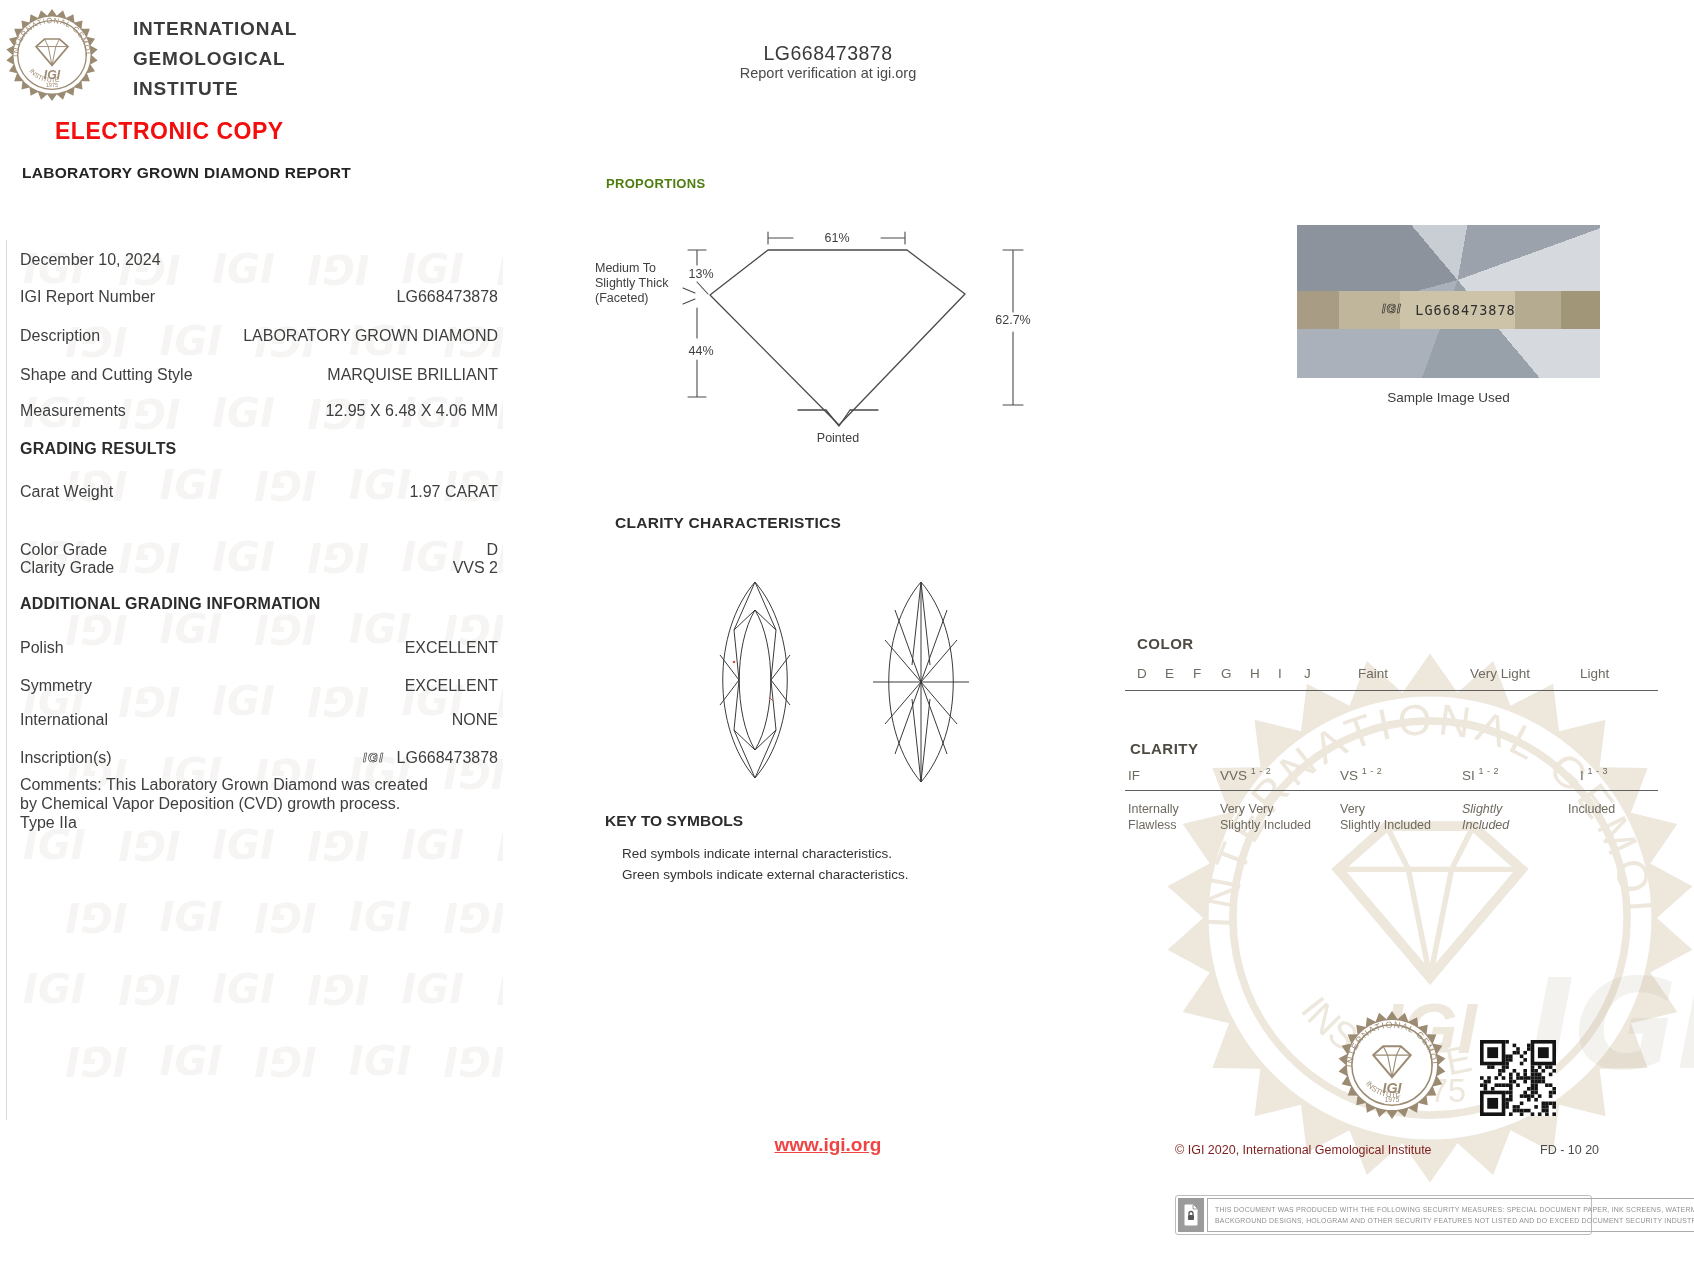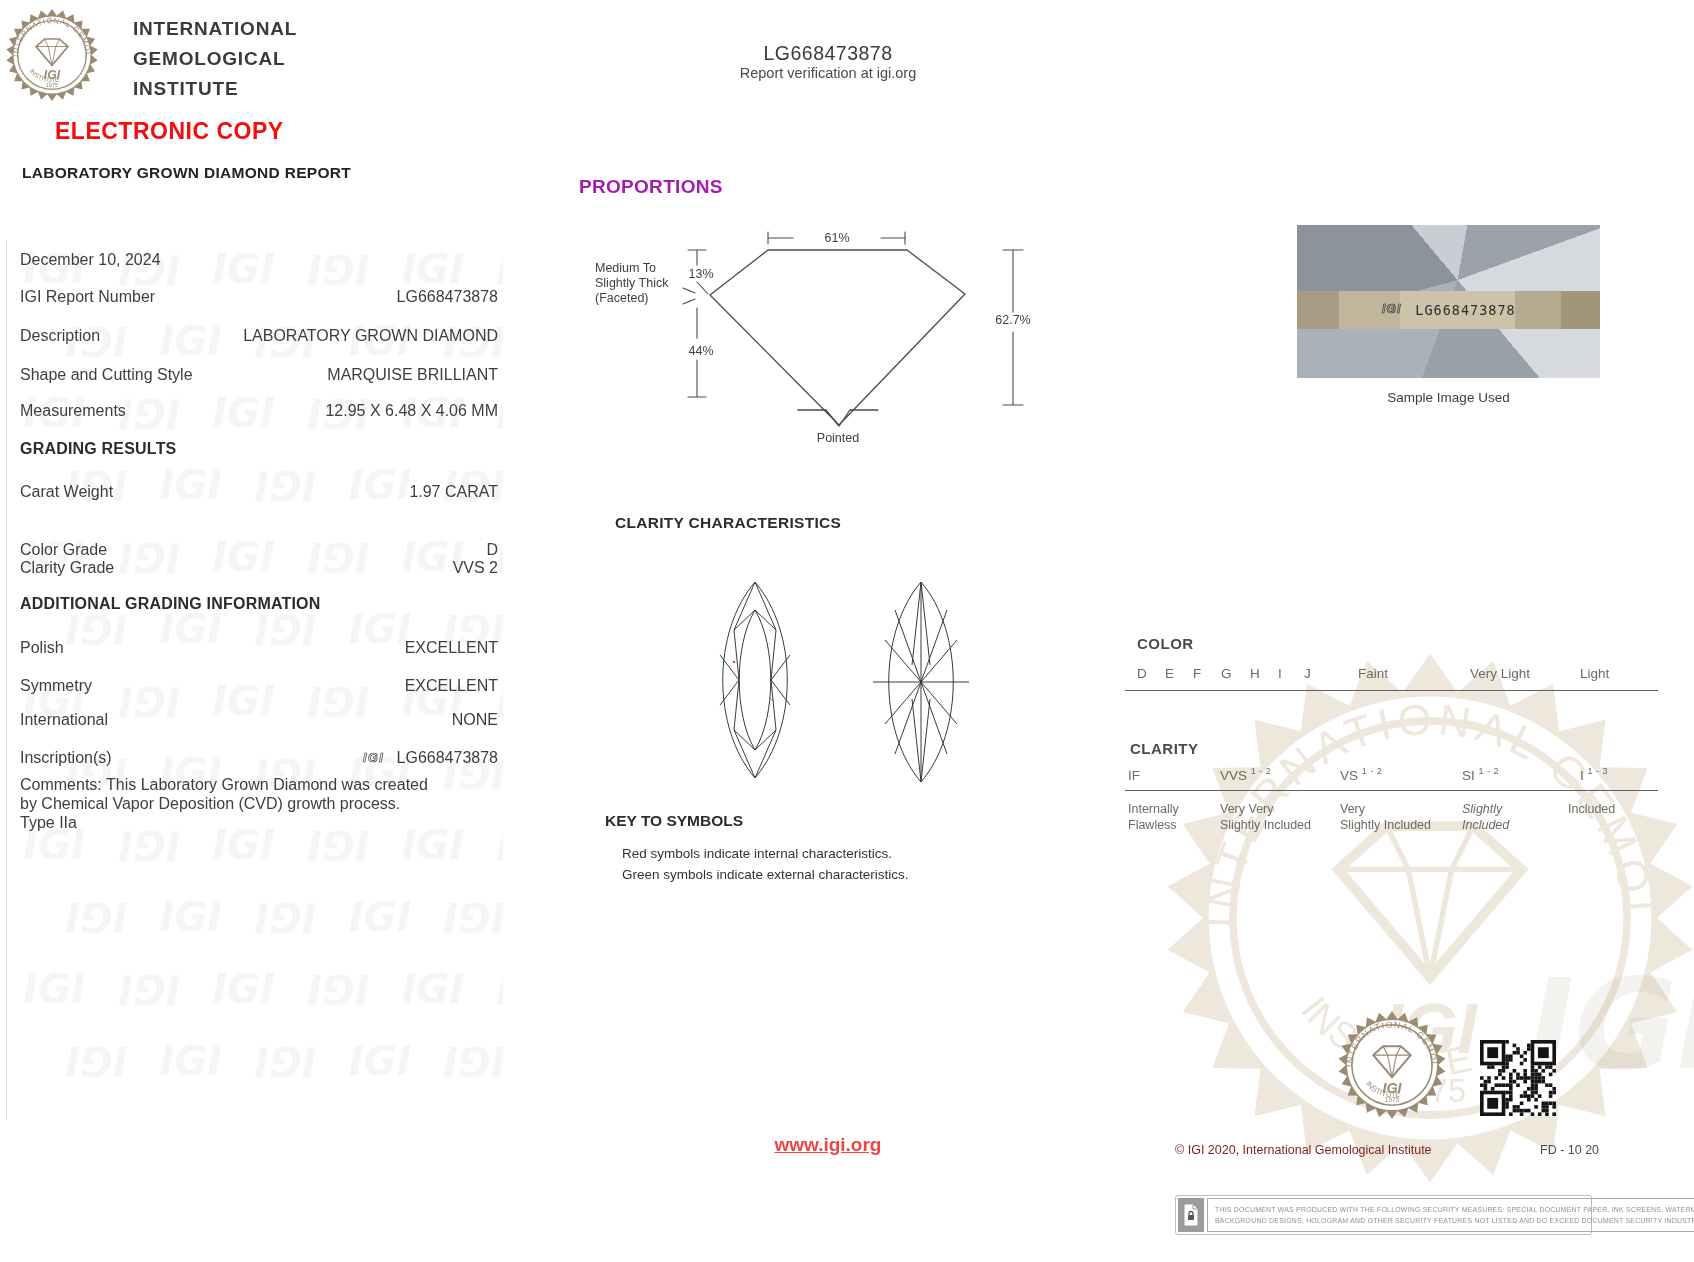--- a/index.html
+++ b/index.html
@@ -23,21 +23,21 @@
   .igi-glyph{display:inline-block;vertical-align:-2px;margin-right:5px;}
   #wm-left{position:absolute;left:6px;top:240px;width:496px;height:880px;overflow:hidden;
            border-left:1px solid #d9d9d9;pointer-events:none;z-index:0;}
   .wm-row{white-space:nowrap;height:72px;}
   .wm-row:nth-child(even){margin-left:42px;}
   .wm-igi{display:inline-block;margin:6px 16px;font-family:"DejaVu Sans",sans-serif;
           font-style:italic;font-weight:bold;font-size:40px;color:rgba(122,110,90,0.07);}
   .wm-igi.flip{transform:rotate(180deg);}
   .z1{z-index:2;}
   
-  #prop-title{position:absolute;left:579px;top:176px;font-size:19px;font-weight:bold;color:#a21caf;letter-spacing:.3px;}
+  #prop-title{position:absolute;left:606px;top:176px;font-size:13px;font-weight:bold;color:#4d7c0f;letter-spacing:.3px;}
   #prop-svg{position:absolute;left:580px;top:220px;}
   #prop-svg text{font-family:"Liberation Sans",sans-serif;font-size:12.5px;fill:#3f3f3f;}
   
   #sample-photo{position:absolute;left:1297px;top:225px;width:303px;height:153px;
     background:conic-gradient(from 200deg at 53% 36%, #aab1bb 0 55deg, #8c939d 55deg 120deg,
       #c9ced5 120deg 170deg, #9ba2ac 170deg 230deg, #d6dade 230deg 300deg, #98a0aa 300deg);}
   #sample-band{position:absolute;left:0;top:66px;width:100%;height:38px;display:flex;align-items:center;justify-content:center;
     background:linear-gradient(90deg,#a89d84 0 14%,#c0b69c 14% 34%,#cdc3a8 34% 72%,#b5ab90 72% 87%,#a19677 87%);}
   #sample-band .ins-text{font-family:"DejaVu Sans Mono",monospace;font-size:13.5px;color:#2e2e2e;letter-spacing:1px;margin-left:6px;}
   #sample-caption{position:absolute;left:1297px;top:390px;width:303px;text-align:center;font-size:13.5px;color:#3d3d3d;}

